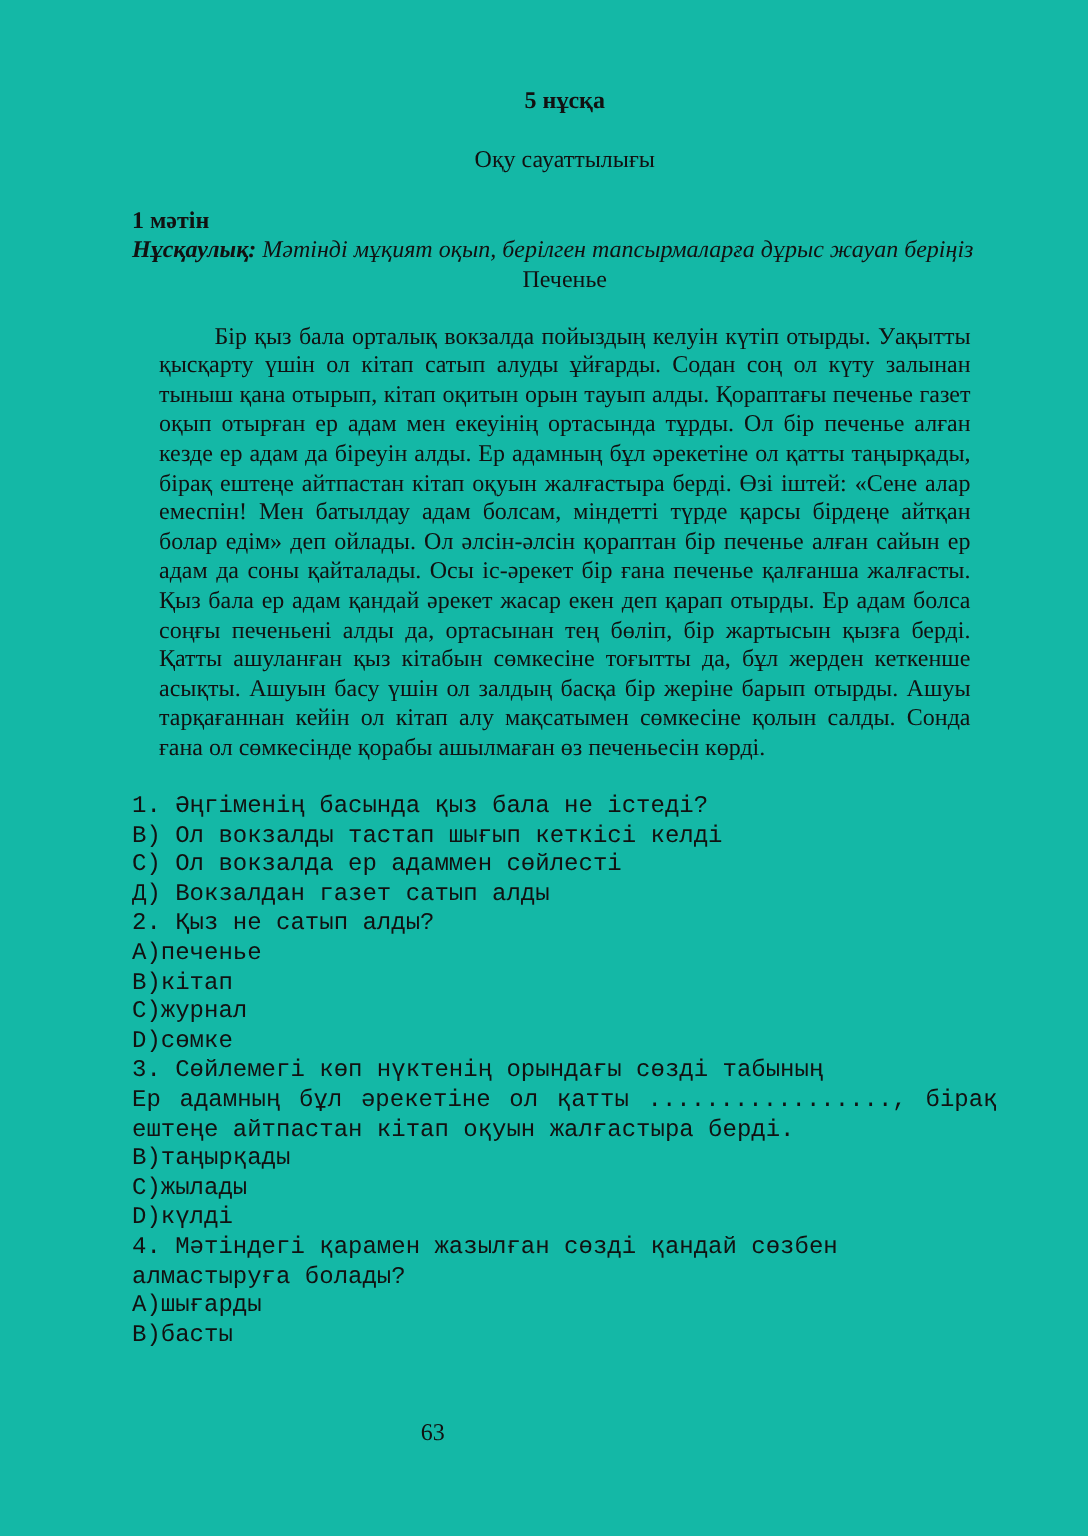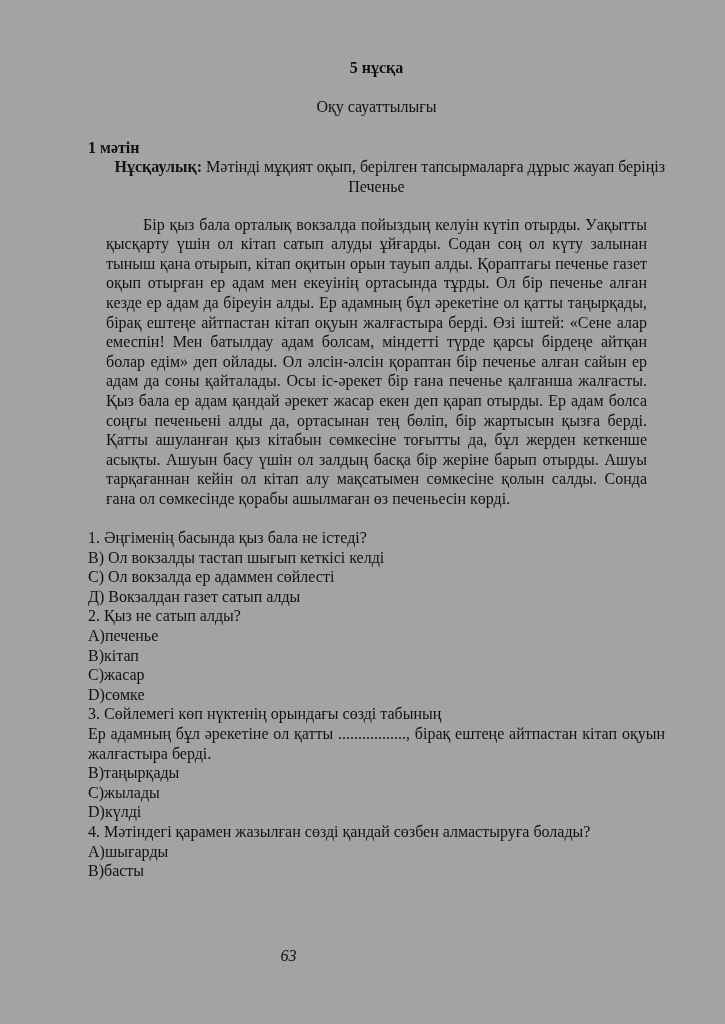--- a/index.html
+++ b/index.html
@@ -5,21 +5,21 @@
   html, body {
     margin: 0;
     padding: 0;
     background: #e8e8e8;
   }
   .page {
     position: relative;
     width: 725px;
     height: 1024px;
     margin: 0 auto;
-    background: #a3a3a3;
+    background: #14b8a6;
     font-family: "Liberation Serif", "DejaVu Serif", serif;
     font-size: 16px;
     line-height: 19.6px;
     color: #111111;
     overflow: hidden;
   }
   .content {
     position: absolute;
     left: 88px;
     top: 58px;
@@ -33,52 +33,52 @@
   .section-title {
     text-align: center;
     font-weight: normal;
     margin: 19.6px 0 0 0;
   }
   .text-label {
     font-weight: bold;
     margin: 21px 0 0 0;
   }
   .instruction {
+    font-style: italic;
     margin: 0;
-    text-align: right;
   }
   .instruction .instr-label {
     font-weight: bold;
   }
   .story-title {
     text-align: center;
     margin: 0;
     font-family: Liberation Serif, serif;
   }
   .story-body {
     margin: 18px;
     text-align: justify;
     text-indent: 37px;
   }
   .questions {
     margin-top: 19.6px;
   }
   .q-line {
     margin: 0;
+    font-family: Liberation Mono, monospace;
   }
   .q-line.justify {
     text-align: justify;
   }
   .page-number {
     position: absolute;
     left: 0;
     top: 946px;
     width: 577px;
     text-align: center;
-    font-style: italic;
   }
 </style>
 </head>
 <body>
 
 <div class="page">
   <div class="content">
 
     <p class="variant-title">5 нұсқа</p>
 
@@ -93,21 +93,21 @@
     <p class="story-body">Бір қыз бала орталық вокзалда пойыздың келуін күтіп отырды. Уақытты қысқарту үшін ол кітап сатып алуды ұйғарды. Содан соң ол күту залынан тыныш қана отырып, кітап оқитын орын тауып алды. Қораптағы печенье газет оқып отырған ер адам мен екеуінің ортасында тұрды. Ол бір печенье алған кезде ер адам да біреуін алды. Ер адамның бұл әрекетіне ол қатты таңырқады, бірақ ештеңе айтпастан кітап оқуын жалғастыра берді. Өзі іштей: «Сене алар емеспін! Мен батылдау адам болсам, міндетті түрде қарсы бірдеңе айтқан болар едім» деп ойлады. Ол әлсін-әлсін қораптан бір печенье алған сайын ер адам да соны қайталады. Осы іс-әрекет бір ғана печенье қалғанша жалғасты. Қыз бала ер адам қандай әрекет жасар екен деп қарап отырды. Ер адам болса соңғы печеньені алды да, ортасынан тең бөліп, бір жартысын қызға берді. Қатты ашуланған қыз кітабын сөмкесіне тоғытты да, бұл жерден кеткенше асықты. Ашуын басу үшін ол залдың басқа бір жеріне барып отырды. Ашуы тарқағаннан кейін ол кітап алу мақсатымен сөмкесіне қолын салды. Сонда ғана ол сөмкесінде қорабы ашылмаған өз печеньесін көрді.</p>
 
     <div class="questions">
         <div class="q-line">1. Әңгіменің басында қыз бала не істеді?</div>
         <div class="q-line">В) Ол вокзалды тастап шығып кеткісі келді</div>
         <div class="q-line">С) Ол вокзалда ер адаммен сөйлесті</div>
         <div class="q-line">Д) Вокзалдан газет сатып алды</div>
         <div class="q-line">2. Қыз не сатып алды?</div>
         <div class="q-line">А)печенье</div>
         <div class="q-line">В)кітап</div>
-        <div class="q-line">С)жасар</div>
+        <div class="q-line">С)журнал</div>
         <div class="q-line">D)сөмке</div>
         <div class="q-line">3. Сөйлемегі көп нүктенің орындағы сөзді табының</div>
         <div class="q-line justify">Ер адамның бұл әрекетіне ол қатты ................., бірақ ештеңе айтпастан кітап оқуын жалғастыра берді.</div>
         <div class="q-line">В)таңырқады</div>
         <div class="q-line">С)жылады</div>
         <div class="q-line">D)күлді</div>
         <div class="q-line">4. Мәтіндегі қарамен жазылған сөзді қандай сөзбен алмастыруға болады?</div>
         <div class="q-line">А)шығарды</div>
         <div class="q-line">В)басты</div>
       </div>

